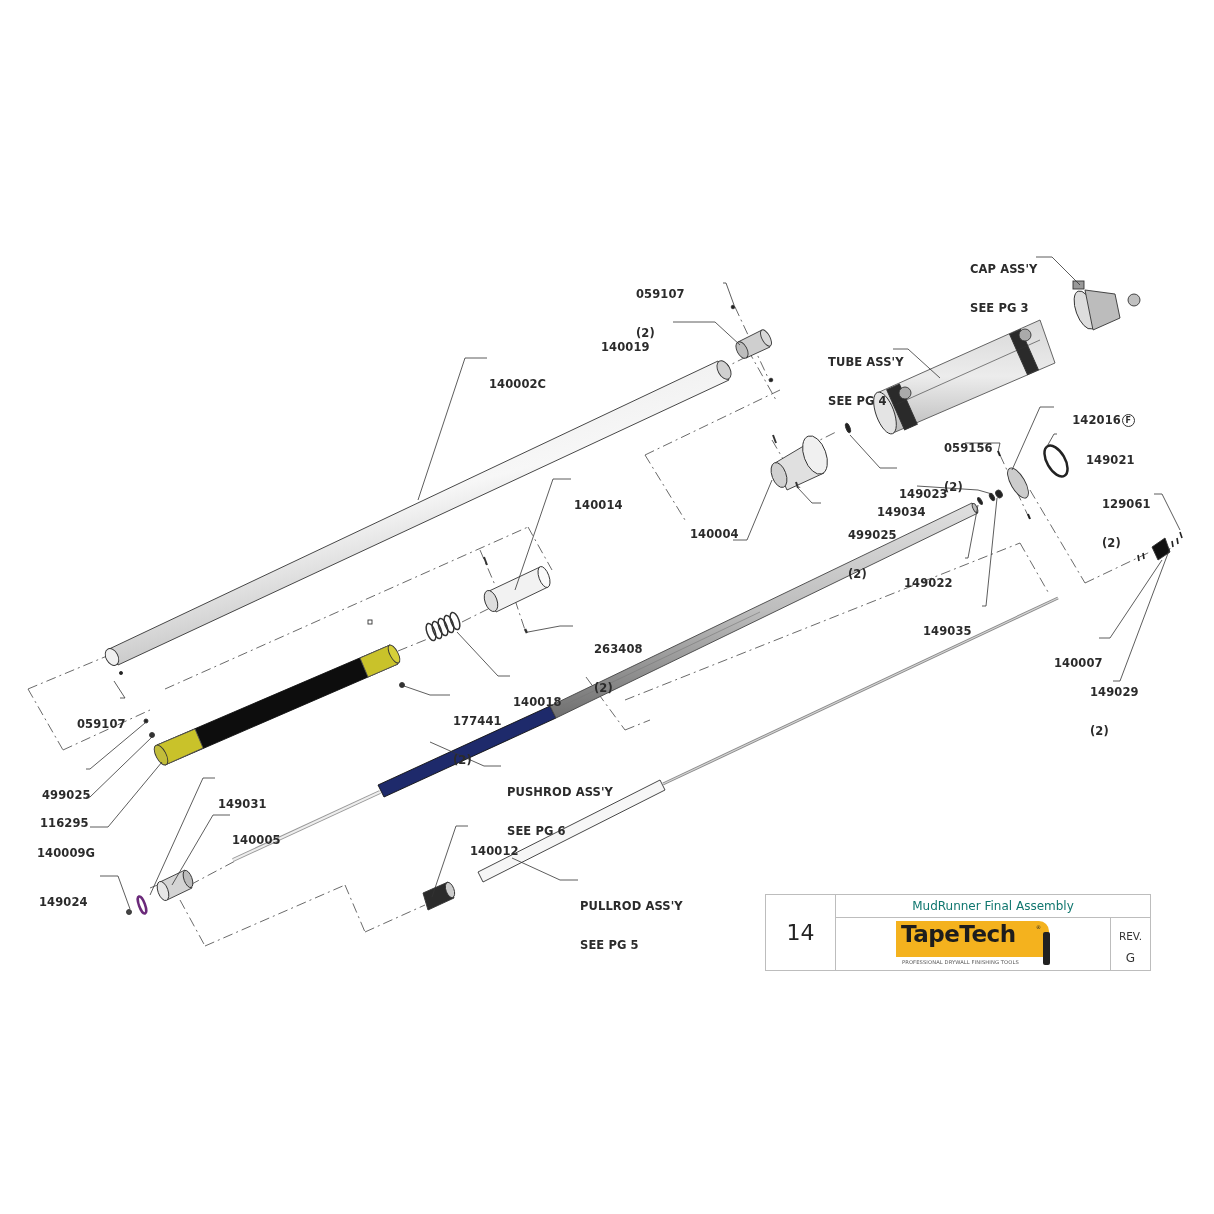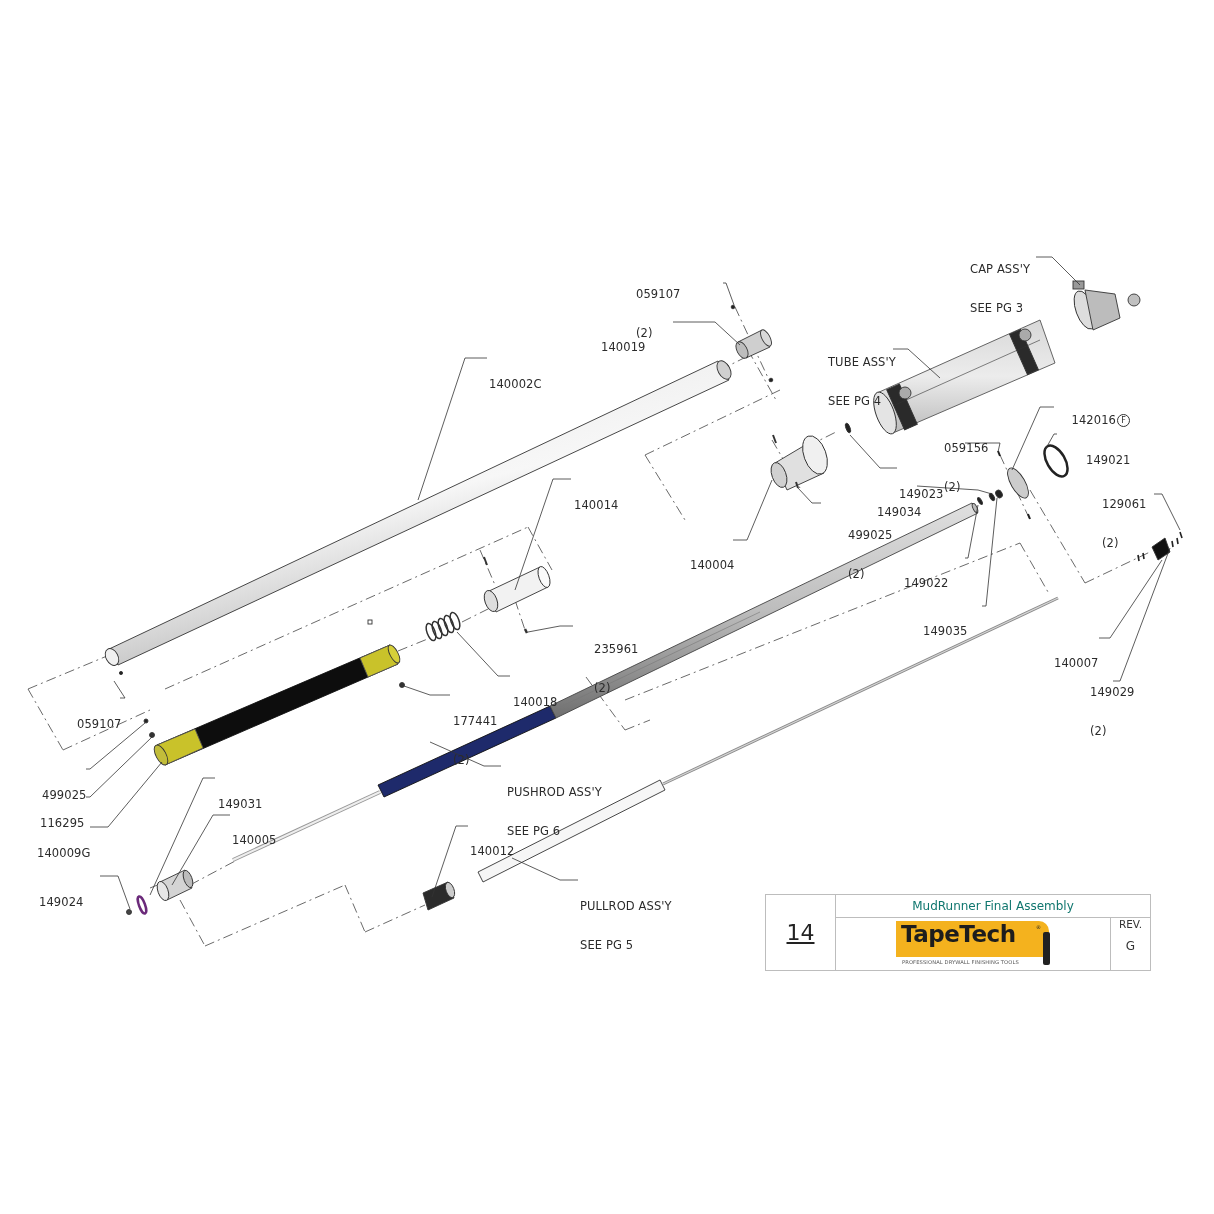--- a/index.html
+++ b/index.html
@@ -1,29 +1,29 @@
 <!DOCTYPE html>
 <html><head>
 <meta charset="utf-8">
 <style>
   html, body { margin:0; padding:0; background:#ffffff; }
   body { width:1214px; height:1214px; position:relative; overflow:hidden;
          font-family:"DejaVu Sans", "Liberation Sans", sans-serif; color:#2a2a2a; }
   #drawing { position:absolute; left:0; top:0; width:1214px; height:1214px; }
-  .lbl { position:absolute; font-size:11.5px; line-height:13px; color:#2b2b2b; white-space:pre; letter-spacing:0.1px; }
+  .lbl { position:absolute; font-size:11.5px; line-height:13px; color:#2b2b2b; white-space:pre; letter-spacing:0.1px;font-weight:bold; }
   .lbl span { display:block; }
   
   .tb { position:absolute; left:765px; top:894px; width:384px; height:75px; border:1px solid #bdbdbd; background:#fff; }
   .tb-num { position:absolute; left:0; top:0; width:69px; height:75px; border-right:1px solid #bdbdbd;
-            display:flex; align-items:center; justify-content:center; font-size:22px; color:#222;text-decoration:underline; }
+            display:flex; align-items:center; justify-content:center; font-size:22px; color:#222; }
   .tb-title { position:absolute; left:70px; top:0; width:314px; height:22px; border-bottom:1px solid #bdbdbd;
               display:flex; align-items:center; justify-content:center; font-size:12px; color:#0f766e; }
   .tb-logo { position:absolute; left:70px; top:23px; width:274px; height:52px; border-right:1px solid #bdbdbd; }
   .tb-rev { position:absolute; left:345px; top:23px; width:39px; height:52px; text-align:center; font-size:10.5px; color:#333; }
-  .tb-rev .r1 { display:block; margin-top:0; }
+  .tb-rev .r1 { display:block; margin-top:12px; }
   .tb-rev .r2 { display:block; margin-top:9px; font-size:12px; }
   .logo-box { position:absolute; left:60px; top:3px; width:153px; height:36px; background:#f4b21e; border-radius:0 10px 0 0; }
   .logo-bar { position:absolute; left:207px; top:14px; width:7px; height:33px; background:#222; border-radius:2px; }
   .logo-text { position:absolute; left:65px; top:3px; font-family:"DejaVu Sans", sans-serif; font-weight:bold;
                font-size:23px; color:#1d1d1d; letter-spacing:-0.5px; }
   .logo-reg { position:absolute; left:200px; top:6px; font-size:5px; color:#222; }
   .logo-tag { position:absolute; left:66px; top:41px; font-size:5.2px; color:#555; letter-spacing:0.1px; white-space:nowrap; }
 </style>
 </head>
 <body>
@@ -265,34 +265,34 @@
   <span>149034</span>
 </div>
 <div class="lbl" style="left:848px;top:503px">
   <span>499025</span>
   <span>(2)</span>
 </div>
 <div class="lbl" style="left:1102px;top:472px">
   <span>129061</span>
   <span>(2)</span>
 </div>
-<div class="lbl" style="left:690px;top:533px">
+<div class="lbl" style="left:690px;top:502px">
   <span>140004</span>
 </div>
 <div class="lbl" style="left:904px;top:551px">
   <span>149022</span>
 </div>
 <div class="lbl" style="left:574px;top:473px">
   <span>140014</span>
 </div>
 <div class="lbl" style="left:923px;top:599px">
   <span>149035</span>
 </div>
 <div class="lbl" style="left:594px;top:617px">
-  <span>235961</span>
+  <span>263408</span>
   <span>(2)</span>
 </div>
 <div class="lbl" style="left:1054px;top:631px">
   <span>140007</span>
 </div>
 <div class="lbl" style="left:1090px;top:660px">
   <span>149029</span>
   <span>(2)</span>
 </div>
 <div class="lbl" style="left:513px;top:670px">

